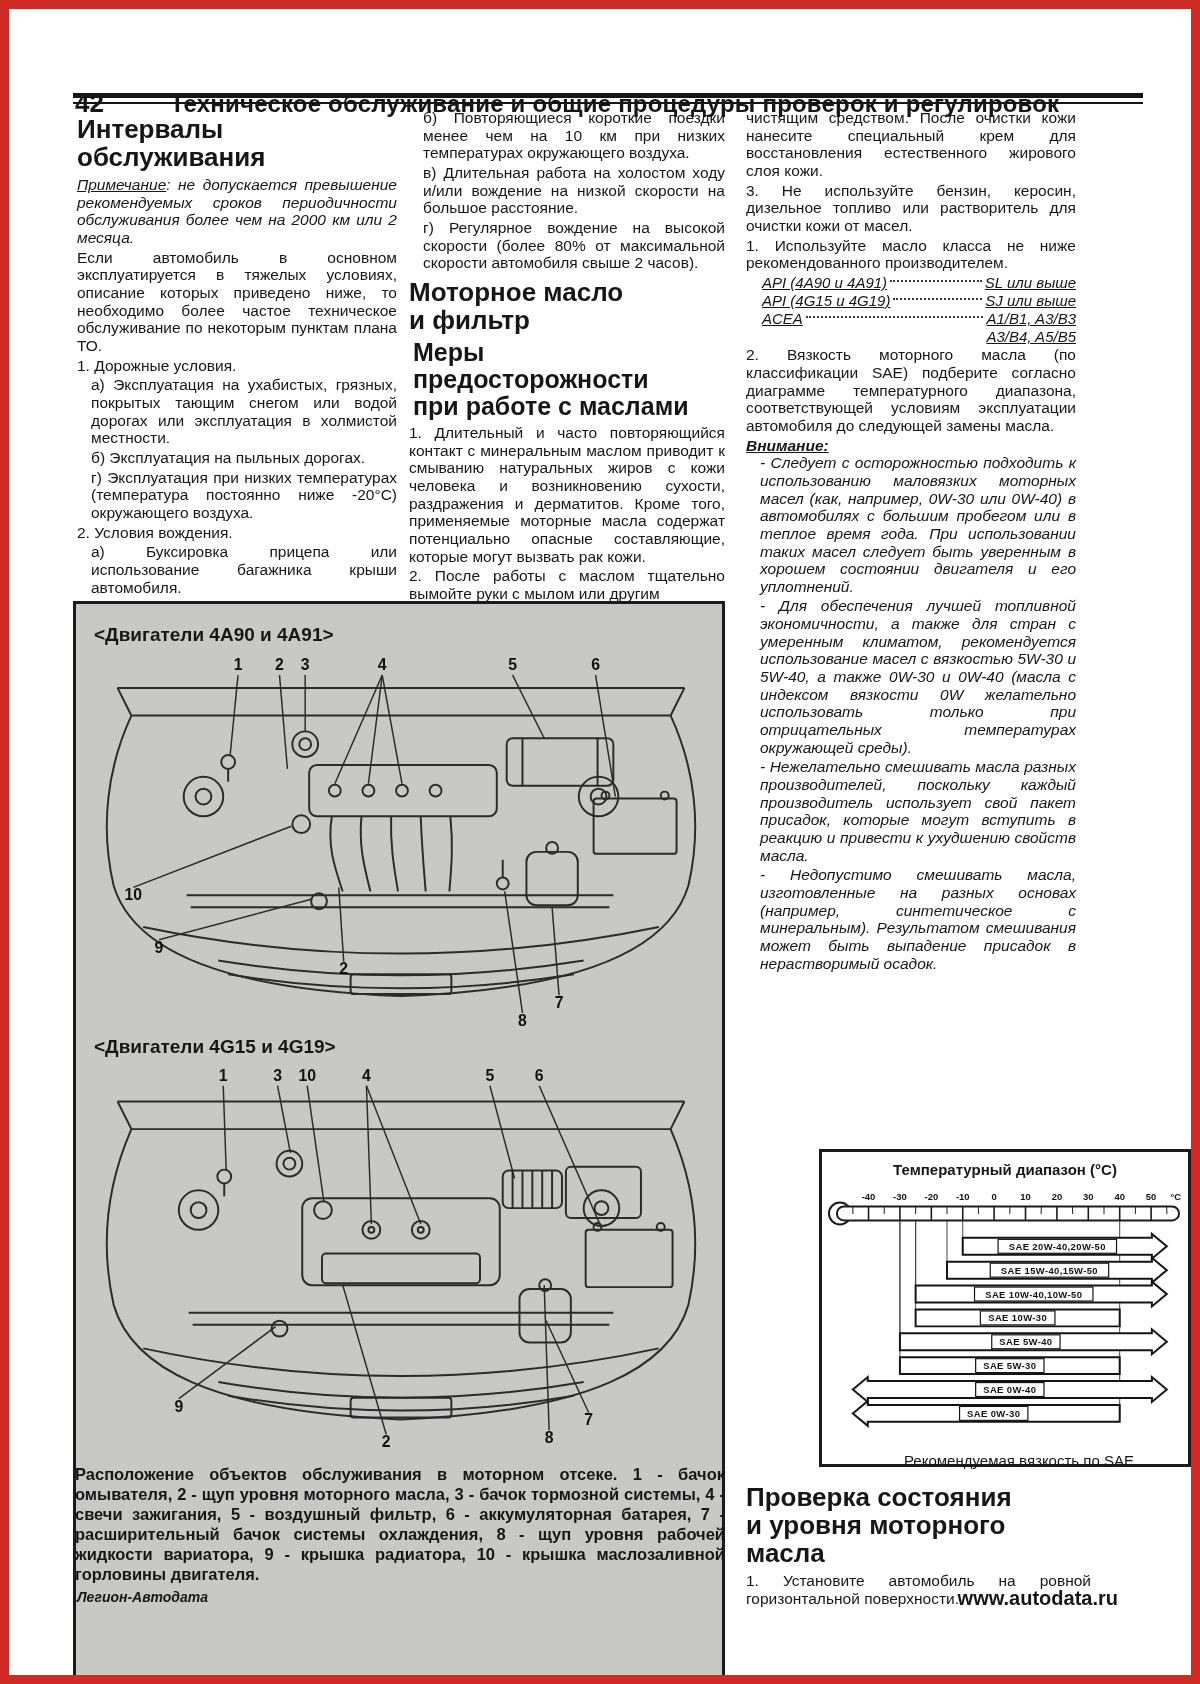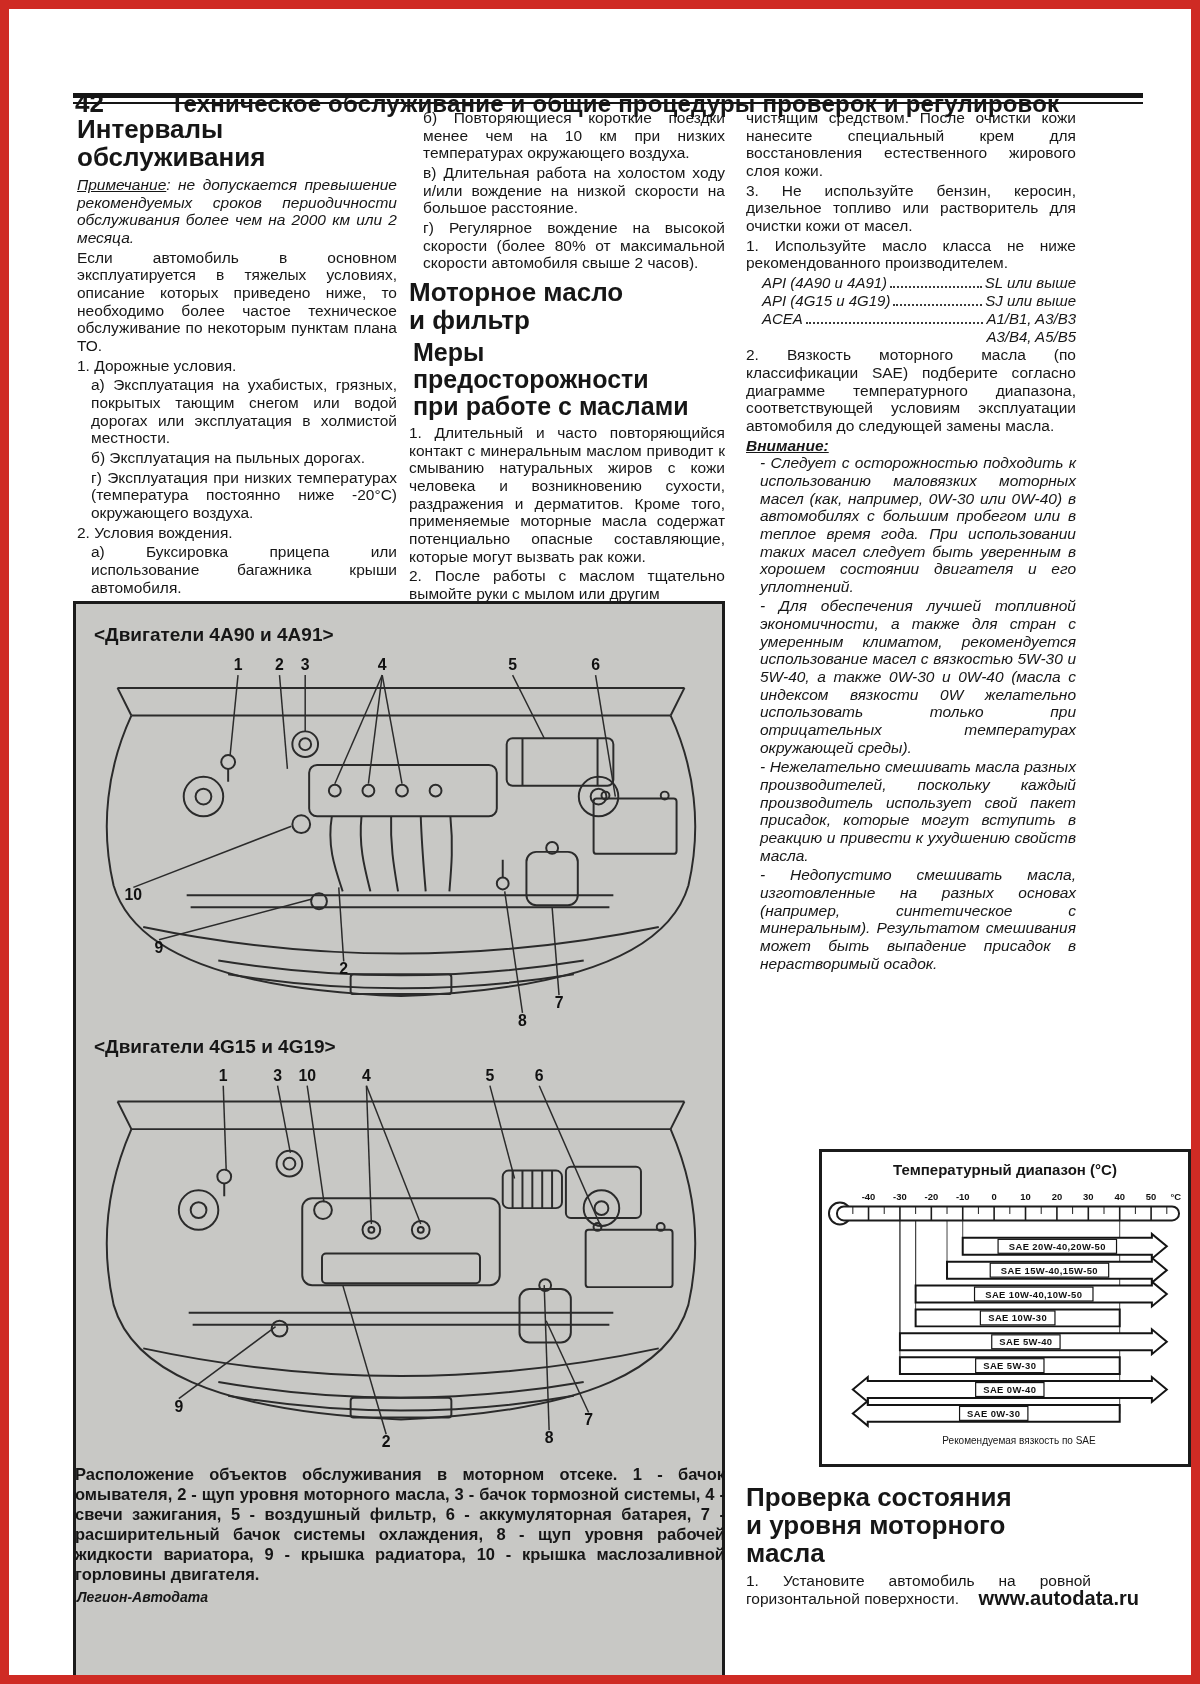--- a/index.html
+++ b/index.html
@@ -17,37 +17,37 @@
   .rule-thin{left:64px;right:48px;top:93px;height:2px;background:#151515;}
   
   .col{font-size:15.5px;line-height:1.14;text-align:justify;}
   .col p{margin:0 0 2px 0;}
   .sub{padding-left:14px;}
   .h1{font-size:26px;font-weight:bold;line-height:1.08;margin:6px 0 5px 0;white-space:pre-line;text-align:left;}
   .h2{font-size:25px;font-weight:bold;line-height:1.08;margin:2px 0 4px 4px;white-space:pre-line;text-align:left;}
   .it{font-style:italic;}
   .note-label{font-style:italic;text-decoration:underline;}
   .warn-label{font-style:italic;font-weight:bold;text-decoration:underline;margin-top:2px;}
-  .spec-row{display:flex;align-items:flex-end;font-style:italic;font-size:15px;padding-left:16px;margin:0 0 1px 0;}
+  .spec-row{display:flex;align-items:center;font-style:italic;font-size:15px;padding-left:16px;margin:0 0 1px 0;text-decoration:underline;}
   .spec-dots{flex:1;border-bottom:2px dotted #3a3a3a;margin:0 3px 3px 3px;min-width:12px;}
   .spec-row.noleader{justify-content:flex-end;}
   
   .diagram-box{left:64px;top:592px;width:652px;height:1092px;background:#c8c8c5;border:3px solid #1b1b1b;box-sizing:border-box;}
   .diag-label{position:absolute;left:18px;font-weight:bold;font-size:19px;}
   .engine-svg{position:absolute;left:4px;}
   .engine-svg path,.engine-svg rect,.engine-svg circle,.engine-svg line{stroke:#2b2b2b;fill:none;}
   
   .sae-box{left:810px;top:1140px;width:372px;height:318px;background:#fff;border:3px solid #1b1b1b;box-sizing:border-box;text-align:center;}
   .sae-title{font-size:15px;margin-top:9px;font-weight:bold;}
-  .sae-caption{font-size:10px;margin-top:1px;padding-left:28px;}
+  .sae-caption{font-size:15px;margin-top:18px;padding-left:28px;}
   
   .fig-caption{left:66px;top:1456px;width:650px;font-weight:bold;font-size:16.5px;line-height:1.21;text-align:justify;}
   .check-block{left:737px;top:1474px;width:345px;}
   .footer-left{left:68px;top:1580px;font-weight:bold;font-size:14px;font-style:italic;}
-  .footer-right{right:52px;top:1578px;font-weight:bold;font-size:20px;}
+  .footer-right{right:73px;top:1578px;font-weight:bold;font-size:20px;}
 </style>
 </head>
 <body>
 
 <div class="page">
 
   <div class="abs hdr">
     <span class="num">42</span>
     <span class="ttl">Техническое обслуживание и общие процедуры проверок и регулировок</span>
   </div>

